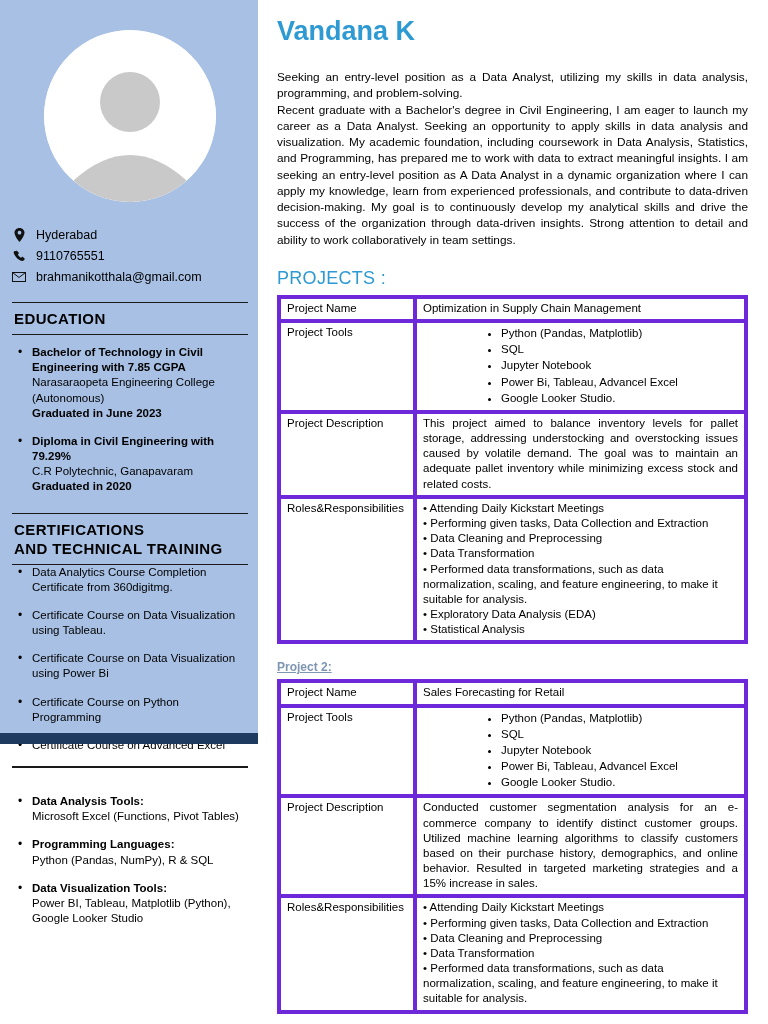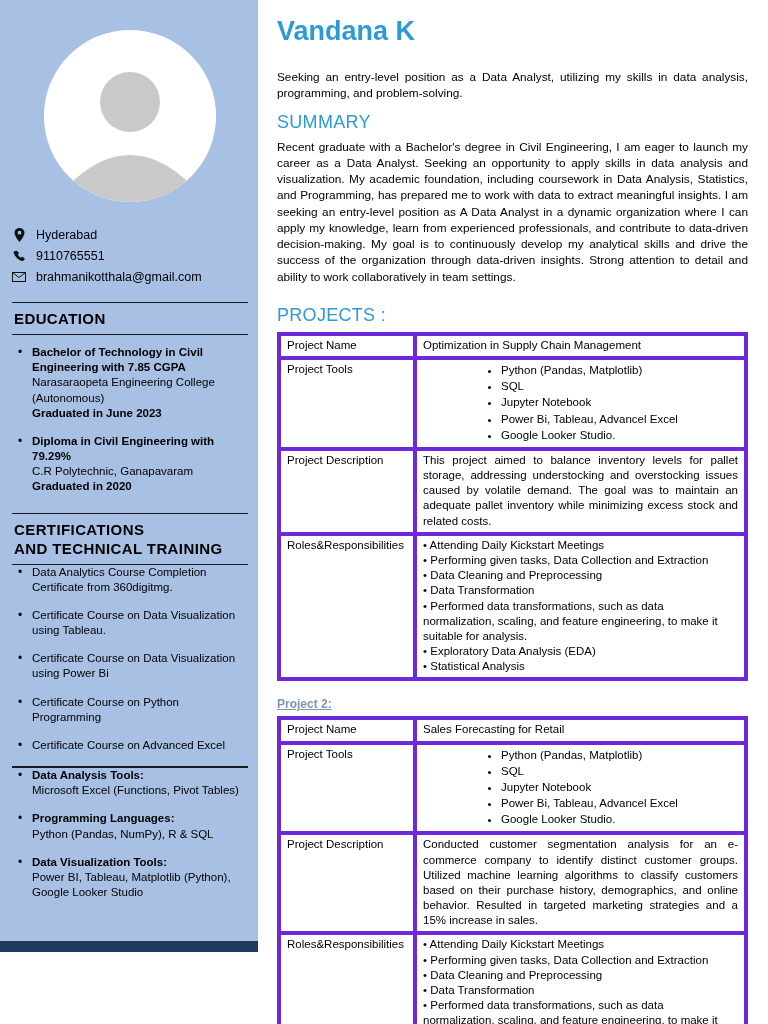--- a/index.html
+++ b/index.html
@@ -8,21 +8,21 @@
     --project_label_color:#7f96b2;
     --footer_bar_color:#1f3a5f;
   }
   *{box-sizing:border-box;margin:0;padding:0;}
   html,body{width:768px;height:1024px;overflow:hidden;background:#fff;
     font-family:"Liberation Sans",sans-serif;color:#000;}
   .page{display:flex;width:768px;height:1024px;position:relative;}
 
   
   .sidebar{width:258px;min-width:258px;background:var(--sidebar_color);
-    padding:0 10px 0 12px;position:relative;height:952px;}
+    padding:0 10px 0 12px;position:relative;height:744px;}
   .sidebar-footer{position:absolute;left:0;bottom:0;width:100%;height:11px;
     background:var(--footer_bar_color);}
   .avatar-wrap{display:flex;justify-content:center;margin-top:30px;}
   .avatar{width:172px;height:172px;border-radius:50%;background:#fff;overflow:hidden;
     display:flex;align-items:center;justify-content:center;}
   .contact{margin-top:26px;display:flex;flex-direction:column;gap:7px;}
   .contact-row{display:flex;align-items:center;gap:10px;font-size:12.5px;}
   .contact-row .cicon{width:14px;display:flex;justify-content:center;}
   .rule{border:none;border-top:1.6px solid #1a1a1a;margin:0 0 0 0;}
   .side-section{margin-top:18px;}
@@ -123,21 +123,21 @@
         <li>Certificate Course on Data Visualization using Tableau.</li>
         <li>Certificate Course on Data Visualization using Power Bi</li>
         <li>Certificate Course on Python Programming</li>
         <li>Certificate Course on Advanced Excel</li>
       </ul>
     </div>
 
     <div class="side-section" style="margin-top:8px;">
       <hr class="rule">
       <hr class="rule">
-      <ul class="side-list" style="margin-top:0;">
+      <ul class="side-list" style="margin-top:26px;">
         <li>
           <span class="b">Data Analysis Tools:</span><br>
           <span>Microsoft Excel (Functions, Pivot Tables)</span>
         </li>
         <li>
           <span class="b">Programming Languages:</span><br>
           <span>Python (Pandas, NumPy), R &amp; SQL</span>
         </li>
         <li>
           <span class="b">Data Visualization Tools:</span><br>
@@ -148,21 +148,20 @@
 
     <div class="sidebar-footer"></div>
   </aside>
 
   <main class="main">
 
     <h1 class="name">Vandana K</h1>
 
     <p class="para">Seeking an entry-level position as a Data Analyst, utilizing my skills in data analysis, programming, and problem-solving.</p>
 
-    <h2 class="section-heading">SUMMARY</h2>
     <p class="para">Recent graduate with a Bachelor's degree in Civil Engineering, I am eager to launch my career as a Data Analyst. Seeking an opportunity to apply skills in data analysis and visualization. My academic foundation, including coursework in Data Analysis, Statistics, and Programming, has prepared me to work with data to extract meaningful insights. I am seeking an entry-level position as A Data Analyst in a dynamic organization where I can apply my knowledge, learn from experienced professionals, and contribute to data-driven decision-making. My goal is to continuously develop my analytical skills and drive the success of the organization through data-driven insights. Strong attention to detail and ability to work collaboratively in team settings.</p>
 
     <h2 class="section-heading" style="margin-top:20px;">PROJECTS :</h2>
 
     <table class="proj">
       <tbody>
           <tr>
         <td class="lbl">Project Name</td>
         <td>Optimization in Supply Chain Management</td>
       </tr>

